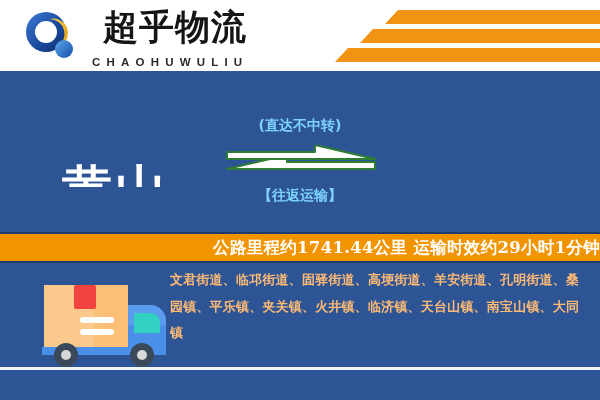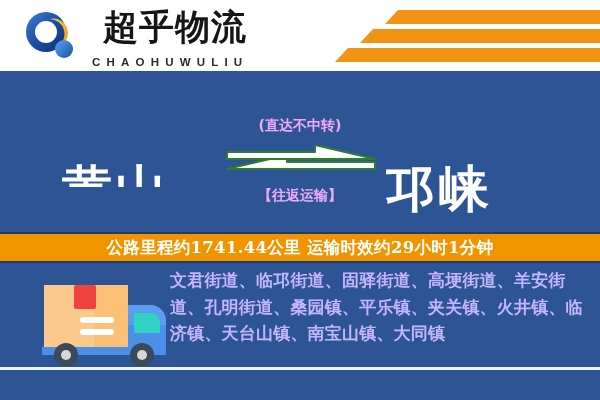--- a/index.html
+++ b/index.html
@@ -98,21 +98,21 @@
   .city.dest   { left: 386px; }
 
   .mid-note {
     position: absolute;
     left: 215px;
     width: 170px;
     text-align: center;
     font-family: "DejaVu Sans", "Liberation Sans", sans-serif;
     font-size: 14px;
     font-weight: bold;
-    color: #f0abfc;
+    color: #7dd3fc;
     white-space: nowrap;
   }
   .mid-note.top { top: 46px; }
   .mid-note.bottom { top: 116px; }
 
   .arrow-wrap {
     position: absolute;
     left: 225px; top: 74px;
     width: 152px; height: 38px;
   }
@@ -122,21 +122,21 @@
   .info-bar {
     position: absolute;
     left: 0; top: 232px;
     width: 600px; height: 31px;
     background: #f29400;
     border-top: 2px solid #1f3c6d;
     border-bottom: 2px solid #1f3c6d;
     box-sizing: border-box;
     display: flex;
     align-items: center;
-    justify-content: center;
+    justify-content: flex-end;
   }
   .info-bar-text {
     font-family: "DejaVu Serif", "Liberation Serif", serif;
     font-size: 16.5px;
     font-weight: bold;
     color: #ffffff;
     letter-spacing: 0.3px;
     white-space: nowrap;
   }
 
@@ -159,24 +159,24 @@
     left: 0; top: 104px;
     width: 600px; height: 3px;
     background: #f0f2f5;
   }
 
   .coverage {
     position: absolute;
     left: 170px; top: 4px;
     width: 418px;
     font-family: "DejaVu Sans", "Liberation Sans", sans-serif;
-    font-size: 17px;
+    font-size: 13px;
     font-weight: bold;
     line-height: 26.5px;
-    color: #c4b5fd;
+    color: #fdba74;
     letter-spacing: 0.2px;
     word-break: break-all;
   }
 </style>
 </head>
 <body>
 
 <div id="poster">
 
   <div class="header">
@@ -224,21 +224,20 @@
 
     <div class="arrow-wrap">
       <svg width="152" height="38" viewBox="0 0 152 38">
         <polygon points="2,24 62,10 62,17 150,17 150,24" fill="#ffffff" stroke="#2e7d32" stroke-width="2" stroke-linejoin="round"></polygon>
         <polygon points="150,14 90,0 90,7 2,7 2,14" fill="#ffffff" stroke="#2e7d32" stroke-width="2" stroke-linejoin="round"></polygon>
       </svg>
     </div>
 
     <div class="mid-note bottom">【往返运输】</div>
 
-    <div class="city dest">邛崃</div>
   </div>
 
   <div class="info-bar">
     <div class="info-bar-text">公路里程约1741.44公里   运输时效约29小时1分钟</div>
   </div>
 
   <div class="bottom">
 
     <div class="truck">
       <svg width="148" height="100" viewBox="0 0 148 100">

